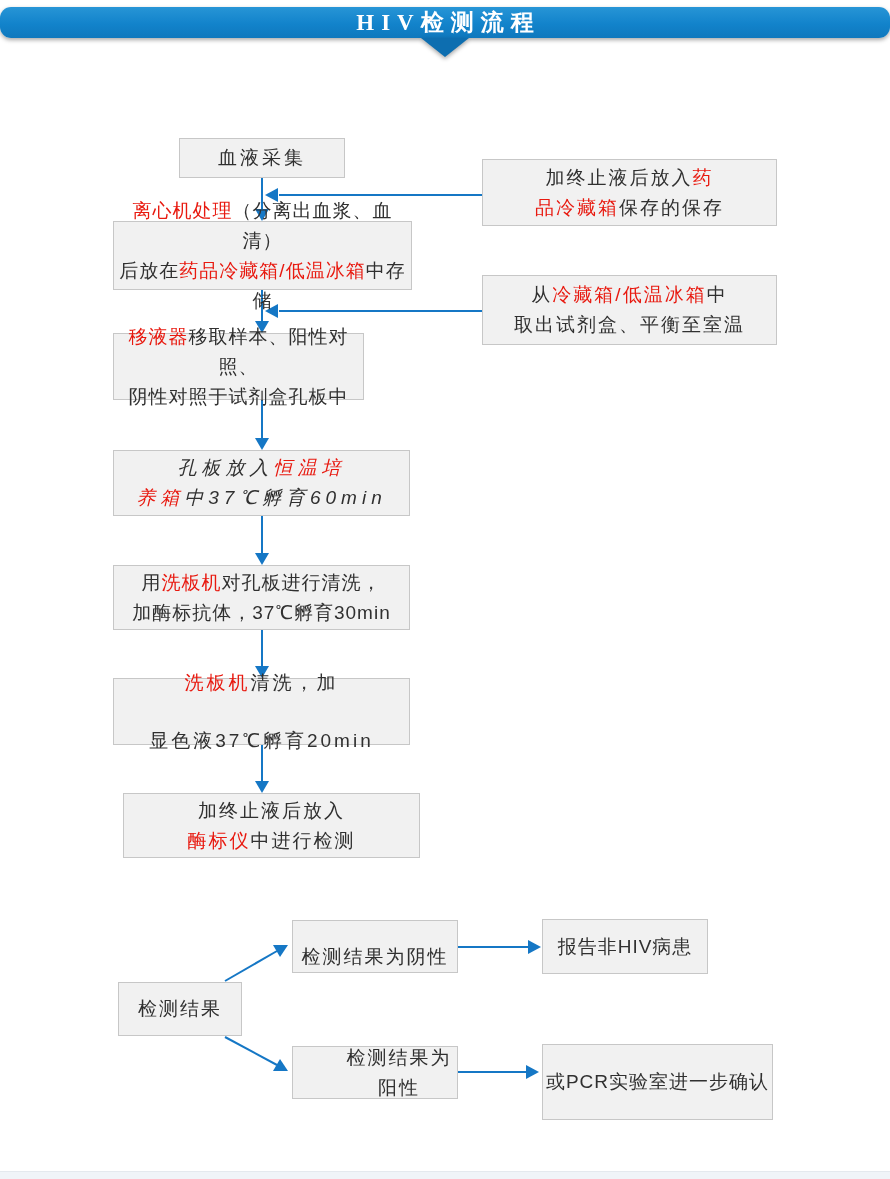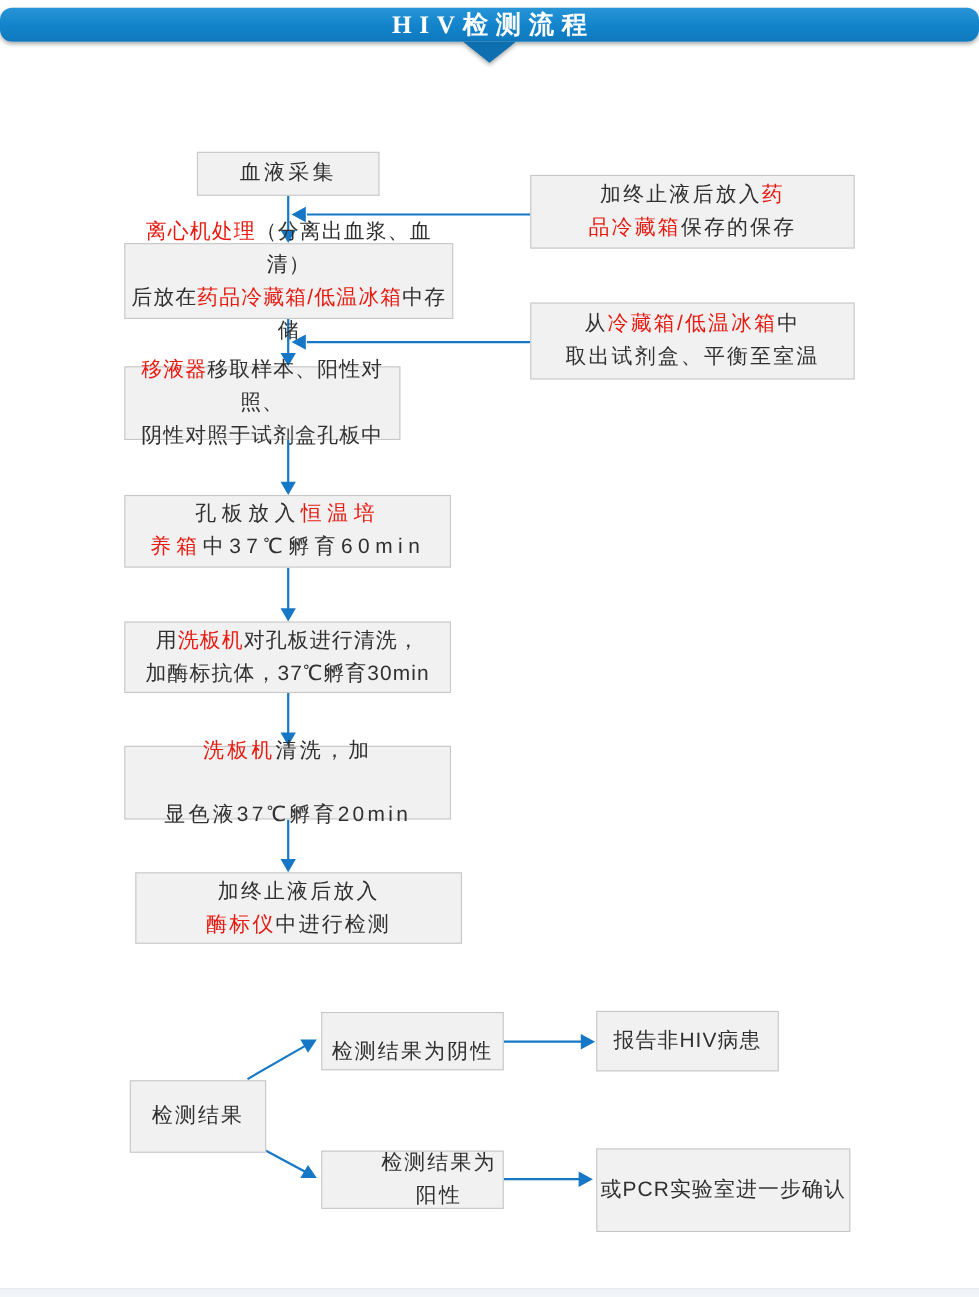--- a/index.html
+++ b/index.html
@@ -45,21 +45,21 @@
     position:absolute;box-sizing:border-box;
     background:var(--box-fill,#f1f1f1);
     border:1px solid var(--box-border,#c7c7c7);
     display:flex;flex-direction:column;justify-content:center;align-items:center;
     text-align:center;color:var(--text-dark,#303030);
     font-size:19px;line-height:30px;letter-spacing:1px;
   }
   .node .red{color:var(--accent-red,#e8190f);}
   .ls2{letter-spacing:2px;}
   .ls3{letter-spacing:3px;}
-  .ls5{letter-spacing:5px;}
+  .ls5{letter-spacing:5px;font-style:italic;}
 </style>
 </head>
 <body>
 
 <div class="page">
 
   <div class="header-bar">
     <div class="header-title">HIV检测流程</div>
   </div>
   <div class="header-notch"></div>
@@ -140,21 +140,21 @@
   <div class="node ls3" style="left:113px;top:678px;width:297px;height:67px;gap:28px;">
     <div><span class="red">洗板机</span><span>清洗，加</span></div>
     <div><span>显色液37℃孵育20min</span></div>
   </div>
 
   <div class="node ls2" style="left:123px;top:793px;width:297px;height:65px;">
     <div><span>加终止液后放入</span></div>
     <div><span class="red">酶标仪</span><span>中进行检测</span></div>
   </div>
 
-  <div class="node ls2" style="left:118px;top:982px;width:124px;height:66px;">
+  <div class="node ls2" style="left:118px;top:982px;width:124px;height:54px;">
     <div><span>检测结果</span></div>
   </div>
 
   <div class="node ls2" style="left:292px;top:920px;width:166px;height:53px;justify-content:flex-end;">
     <div><span>检测结果为阴性</span></div>
   </div>
 
   <div class="node ls2" style="left:292px;top:1046px;width:166px;height:53px;padding-left:48px;">
     <div><span>检测结果为阳性</span></div>
   </div>

